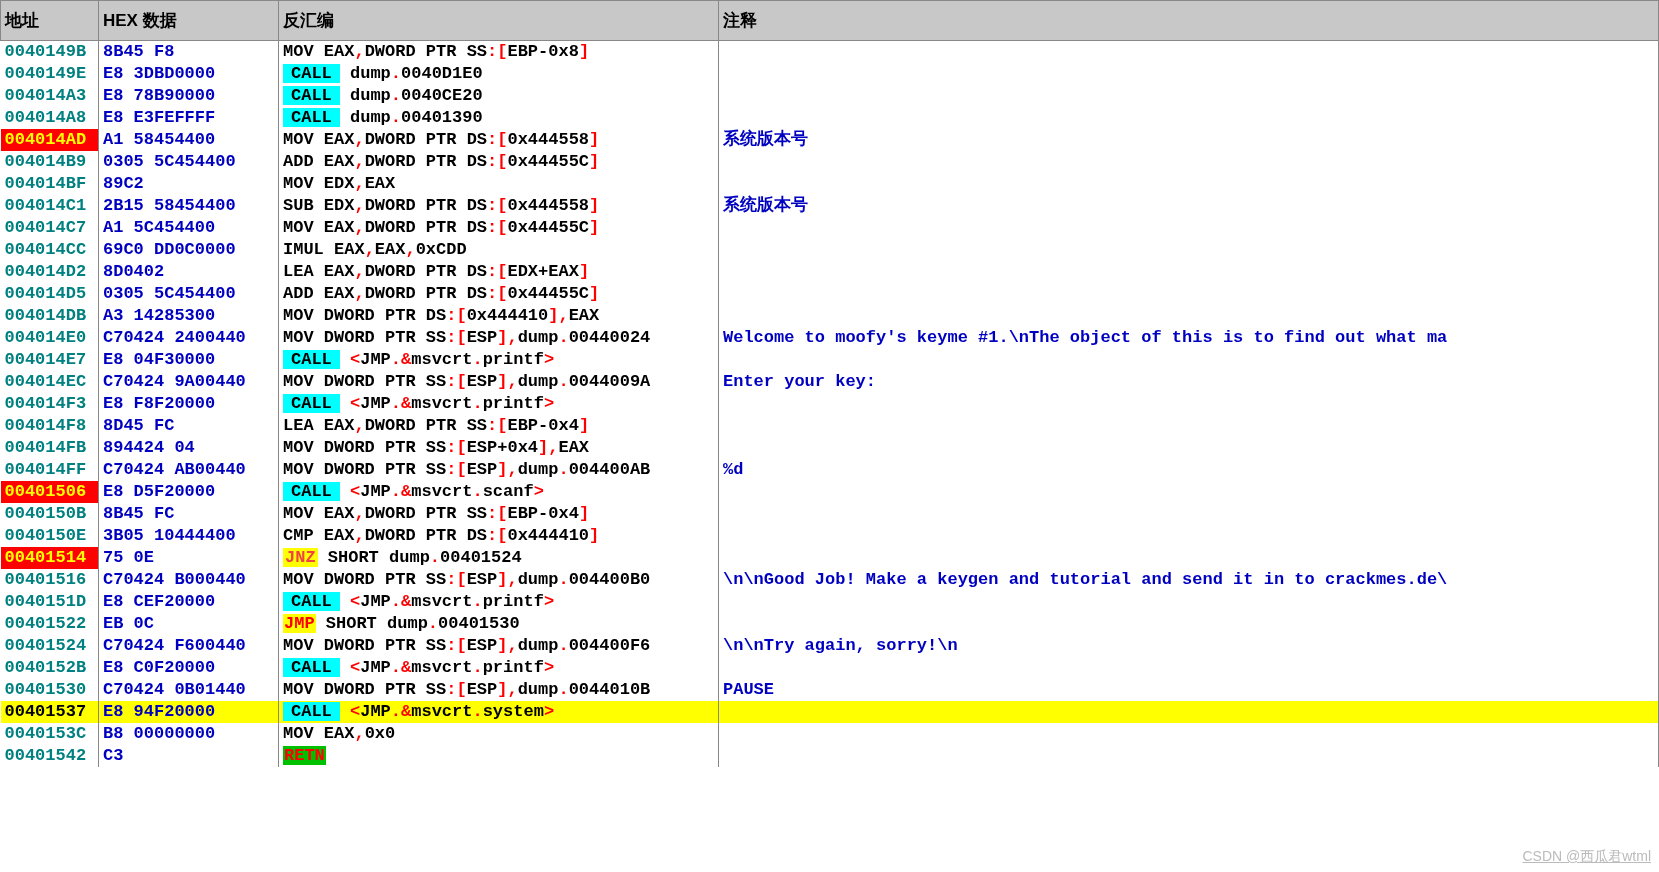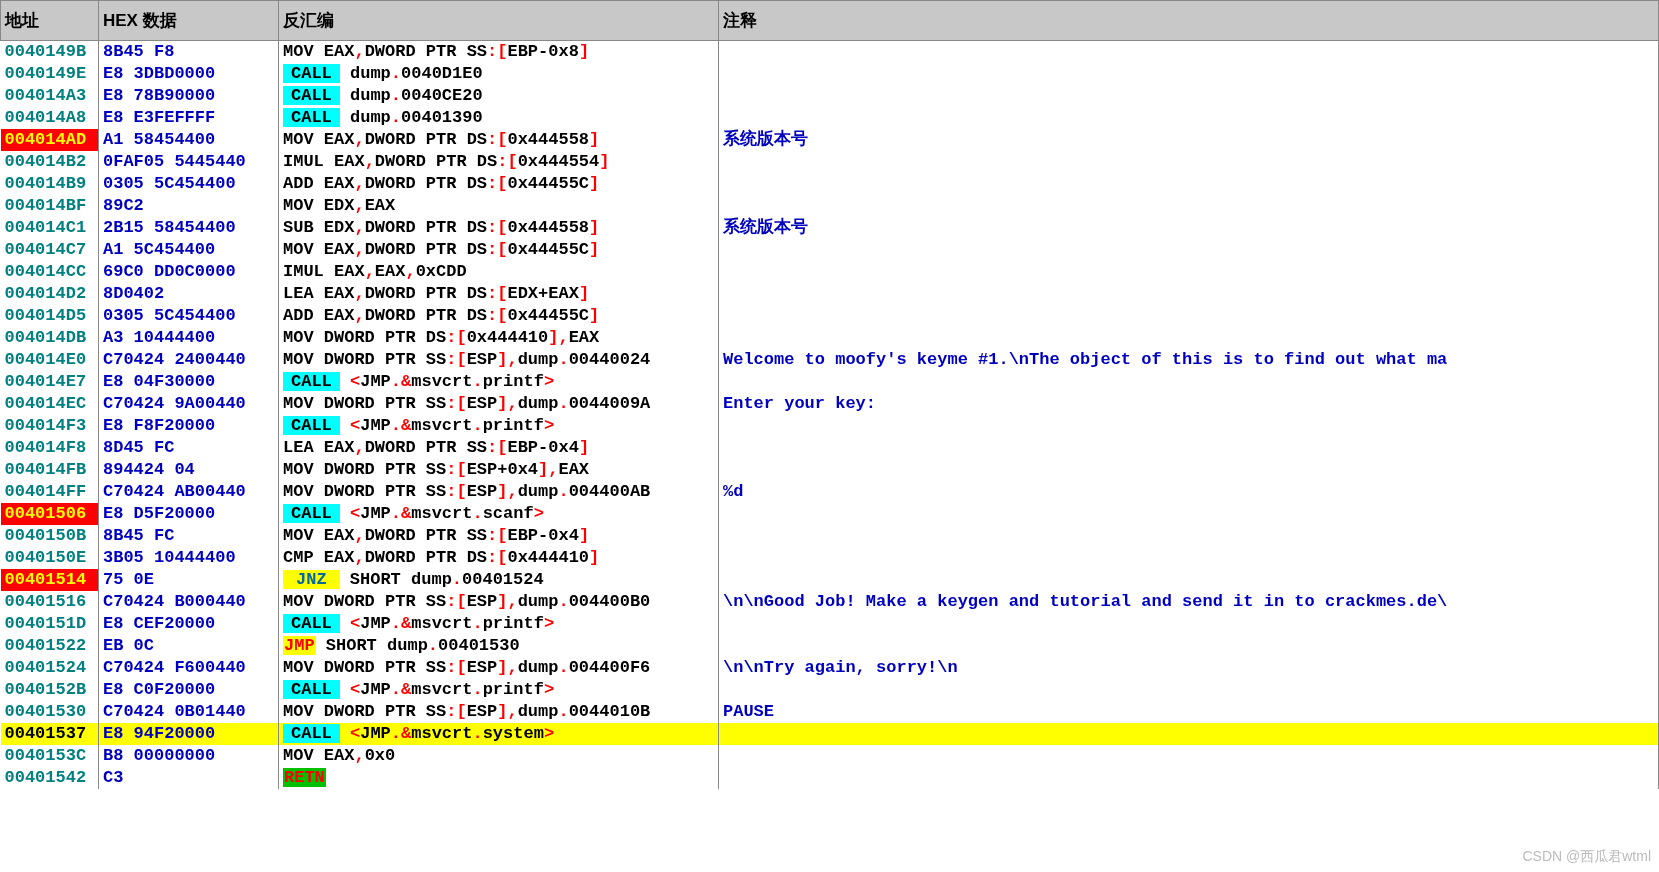--- a/index.html
+++ b/index.html
@@ -10,26 +10,26 @@
   th.hex-h { width:180px; }
   th.dis-h { width:440px; }
   td { padding:0 4px; height:22px; white-space:nowrap; overflow:hidden; border-right:1px solid #888; vertical-align:middle; line-height:22px; }
   td.addr { color:#008080; width:98px; }
   td.hex  { color:#0000c0; width:180px; }
   td.dis  { color:#000; width:440px; position:relative; }
   td.cmt  { color:#0000c0; }
   .bp-red { background:#ff0000; color:#ffff00 !important;margin-left:12px; }
   .sel-yellow { background:#ffff00; }
   .op-call { background:#00ffff; color:#000; padding:0 8px; }
-  .op-jnz  { background:#ffff00; color:#0369a1; padding:0 13px; }
+  .op-jnz  { background:#ffff00; color:#ef4444; padding:0 2px; }
   .op-jmp  { background:#ffff00; color:#ff0000; padding:0 1px; }
   .op-retn { background:#00c000; color:#ff0000; padding:0 1px; }
   .punct   { color:#ff0000; }
   .tok     { color:#000; }
-  .watermark { position:fixed; right:8px; bottom:6px; color:#bbb; font-family:"Microsoft YaHei",sans-serif; font-size:14px; font-weight:normal; }
+  .watermark { position:fixed; right:8px; bottom:6px; color:#bbb; font-family:"Microsoft YaHei",sans-serif; font-size:14px; font-weight:normal;text-decoration:underline; }
 </style>
 </head>
 <body>
 
 <table>
   <thead>
     <tr>
       <th class="addr-h">地址</th>
       <th class="hex-h">HEX 数据</th>
       <th class="dis-h">反汇编</th>
@@ -61,26 +61,20 @@
         <td class="dis"><span class="op-call">CALL</span><span class="tok"> dump</span><span class="punct">.</span><span class="tok">00401390</span></td>
         <td class="cmt"></td>
       </tr>
       <tr>
         <td class="addr bp-red">004014AD</td>
         <td class="hex">A1 58454400</td>
         <td class="dis"><span class="tok">MOV EAX</span><span class="punct">,</span><span class="tok">DWORD PTR DS</span><span class="punct">:[</span><span class="tok">0x444558</span><span class="punct">]</span></td>
         <td class="cmt">系统版本号</td>
       </tr>
       <tr>
-        <td class="addr">004014B2</td>
-        <td class="hex">0FAF05 5445440</td>
-        <td class="dis"><span class="tok">IMUL EAX</span><span class="punct">,</span><span class="tok">DWORD PTR DS</span><span class="punct">:[</span><span class="tok">0x444554</span><span class="punct">]</span></td>
-        <td class="cmt"></td>
-      </tr>
-      <tr>
         <td class="addr">004014B9</td>
         <td class="hex">0305 5C454400</td>
         <td class="dis"><span class="tok">ADD EAX</span><span class="punct">,</span><span class="tok">DWORD PTR DS</span><span class="punct">:[</span><span class="tok">0x44455C</span><span class="punct">]</span></td>
         <td class="cmt"></td>
       </tr>
       <tr>
         <td class="addr">004014BF</td>
         <td class="hex">89C2</td>
         <td class="dis"><span class="tok">MOV EDX</span><span class="punct">,</span><span class="tok">EAX</span></td>
         <td class="cmt"></td>
@@ -110,21 +104,21 @@
         <td class="cmt"></td>
       </tr>
       <tr>
         <td class="addr">004014D5</td>
         <td class="hex">0305 5C454400</td>
         <td class="dis"><span class="tok">ADD EAX</span><span class="punct">,</span><span class="tok">DWORD PTR DS</span><span class="punct">:[</span><span class="tok">0x44455C</span><span class="punct">]</span></td>
         <td class="cmt"></td>
       </tr>
       <tr>
         <td class="addr">004014DB</td>
-        <td class="hex">A3 10444400</td>
+        <td class="hex">A3 14285300</td>
         <td class="dis"><span class="tok">MOV DWORD PTR DS</span><span class="punct">:[</span><span class="tok">0x444410</span><span class="punct">],</span><span class="tok">EAX</span></td>
         <td class="cmt"></td>
       </tr>
       <tr>
         <td class="addr">004014E0</td>
         <td class="hex">C70424 2400440</td>
         <td class="dis"><span class="tok">MOV DWORD PTR SS</span><span class="punct">:[</span><span class="tok">ESP</span><span class="punct">],</span><span class="tok">dump</span><span class="punct">.</span><span class="tok">00440024</span></td>
         <td class="cmt">Welcome to moofy's keyme #1.\nThe object of this is to find out what ma</td>
       </tr>
       <tr>

